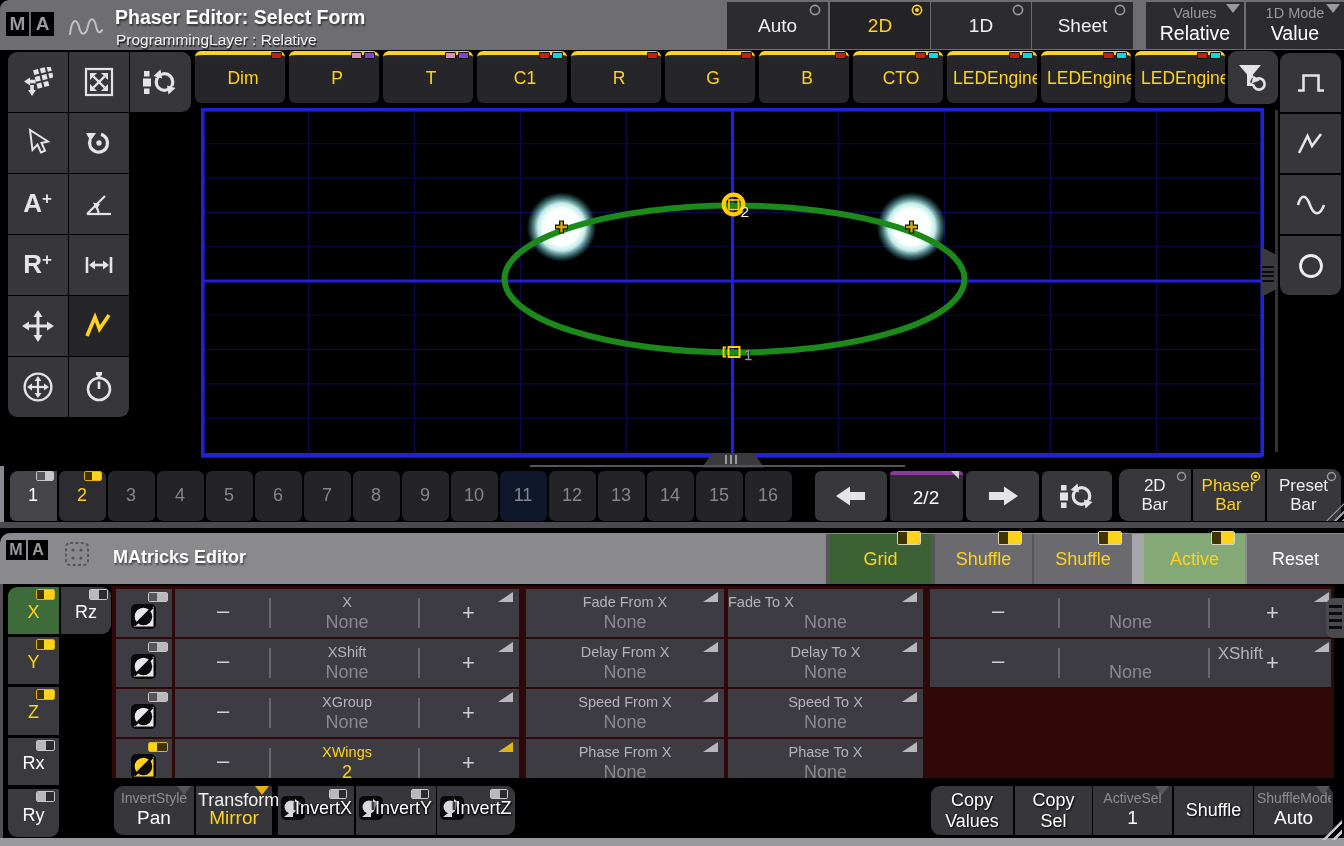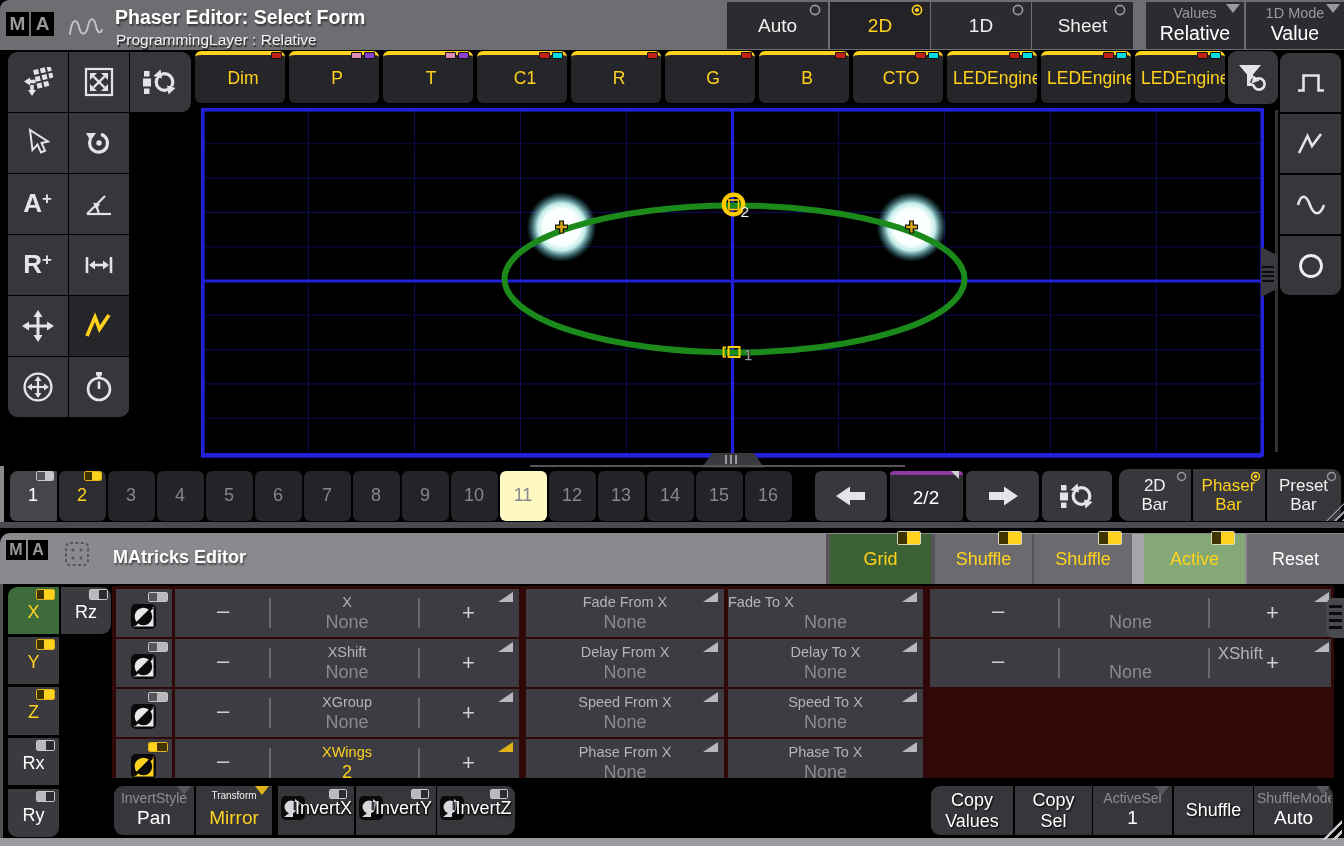--- a/index.html
+++ b/index.html
@@ -302,21 +302,21 @@
 <div class="ab ctr" style="left:9.5px;top:470.5px;width:47px;height:50px;background:#45454a;border-radius:8px 0 0 6px;color:#ffffff;font-size:18px;">1</div>
 <div class="ab ctr" style="left:58.5px;top:470.5px;width:47px;height:50px;background:#2c2c31;border-radius:6px;color:#ffd21e;font-size:18px;">2</div>
 <div class="ab ctr" style="left:107.5px;top:470.5px;width:47px;height:50px;background:#242428;border-radius:6px;color:#87878b;font-size:18px;">3</div>
 <div class="ab ctr" style="left:156.5px;top:470.5px;width:47px;height:50px;background:#242428;border-radius:6px;color:#87878b;font-size:18px;">4</div>
 <div class="ab ctr" style="left:205.5px;top:470.5px;width:47px;height:50px;background:#242428;border-radius:6px;color:#87878b;font-size:18px;">5</div>
 <div class="ab ctr" style="left:254.5px;top:470.5px;width:47px;height:50px;background:#242428;border-radius:6px;color:#87878b;font-size:18px;">6</div>
 <div class="ab ctr" style="left:303.5px;top:470.5px;width:47px;height:50px;background:#242428;border-radius:6px;color:#87878b;font-size:18px;">7</div>
 <div class="ab ctr" style="left:352.5px;top:470.5px;width:47px;height:50px;background:#242428;border-radius:6px;color:#87878b;font-size:18px;">8</div>
 <div class="ab ctr" style="left:401.5px;top:470.5px;width:47px;height:50px;background:#242428;border-radius:6px;color:#87878b;font-size:18px;">9</div>
 <div class="ab ctr" style="left:450.5px;top:470.5px;width:47px;height:50px;background:#242428;border-radius:6px;color:#87878b;font-size:18px;">10</div>
-<div class="ab ctr" style="left:499.5px;top:470.5px;width:47px;height:50px;background:#fef9c3;border-radius:6px;color:#87878b;font-size:18px;">11</div>
+<div class="ab ctr" style="left:499.5px;top:470.5px;width:47px;height:50px;background:#0f172a;border-radius:6px;color:#87878b;font-size:18px;">11</div>
 <div class="ab ctr" style="left:548.5px;top:470.5px;width:47px;height:50px;background:#242428;border-radius:6px;color:#87878b;font-size:18px;">12</div>
 <div class="ab ctr" style="left:597.5px;top:470.5px;width:47px;height:50px;background:#242428;border-radius:6px;color:#87878b;font-size:18px;">13</div>
 <div class="ab ctr" style="left:646.5px;top:470.5px;width:47px;height:50px;background:#242428;border-radius:6px;color:#87878b;font-size:18px;">14</div>
 <div class="ab ctr" style="left:695.5px;top:470.5px;width:47px;height:50px;background:#242428;border-radius:6px;color:#87878b;font-size:18px;">15</div>
 <div class="ab ctr" style="left:744.5px;top:470.5px;width:47px;height:50px;background:#242428;border-radius:6px;color:#87878b;font-size:18px;">16</div>
 <div class="chip" style="left:36px;top:470.5px;width:16px;height:8px;">
     <i style="width:8px;background:#55555a;"></i>
     <i style="width:8px;background:#c8c8cc;"></i>
   </div>
 <div class="chip" style="left:84px;top:470.5px;width:16px;height:8px;border-color:#e0b418;">
@@ -576,21 +576,21 @@
 <div class="ab" style="left:1326px;top:598px;width:18px;height:40px;background:#4a4a4e;border-radius:8px 0 0 8px;"></div>
 <div class="ab" style="left:1329px;top:605px;width:13px;height:2.8px;background:#0c0c0e;"></div>
 <div class="ab" style="left:1329px;top:612px;width:13px;height:2.8px;background:#0c0c0e;"></div>
 <div class="ab" style="left:1329px;top:619px;width:13px;height:2.8px;background:#0c0c0e;"></div>
 <div class="ab" style="left:1329px;top:626px;width:13px;height:2.8px;background:#0c0c0e;"></div>
 <div class="ab" style="left:114px;top:786px;width:80px;height:49px;background:#36363b;border-radius:9px 0 0 9px;overflow:hidden;"></div>
 <div class="ab" style="left:116px;top:790px;width:76px;text-align:center;color:#8e8e92;font-size:14px;white-space:nowrap;">InvertStyle</div>
 <div class="ab" style="left:114px;top:807px;width:80px;text-align:center;color:#fff;font-size:19px;">Pan</div>
 <div class="ab" style="left:177px;top:786px;width:0;height:0;border-left:7px solid transparent;border-right:7px solid transparent;border-top:9px solid #55555a;"></div>
 <div class="ab" style="left:196px;top:786px;width:76px;height:49px;background:#36363b;border-radius:0;overflow:hidden;"></div>
-<div class="ab" style="left:198px;top:790px;width:72px;text-align:center;color:#f0f0f0;font-size:10px;white-space:nowrap;">Transform</div>
+<div class="ab" style="left:198px;top:790px;width:72px;text-align:center;color:#f0f0f0;font-size:18px;white-space:nowrap;">Transform</div>
 <div class="ab" style="left:196px;top:807px;width:76px;text-align:center;color:#ffd21e;font-size:19px;">Mirror</div>
 <div class="ab" style="left:255px;top:786px;width:0;height:0;border-left:7px solid transparent;border-right:7px solid transparent;border-top:9px solid #e0b418;"></div>
 <div class="ab" style="left:278px;top:786px;width:76px;height:49px;background:#36363b;border-radius:0;"></div>
 <div class="ab" style="left:281px;top:796px;">
     <svg width="24" height="24" viewBox="0 0 24 24">
 <rect x="0" y="0" width="24" height="24" rx="5" fill="#0a0a0a"></rect>
 <circle cx="10" cy="11" r="6.5" fill="#d8d8dc"></circle>
 <polygon points="3,21 12,21 12,14" fill="#d8d8dc"></polygon>
 <polygon points="14,12 14,3 20,7.5" fill="#d8d8dc"></polygon>
 <rect x="12.6" y="6" width="2.8" height="8" fill="#3a3a3f"></rect>

